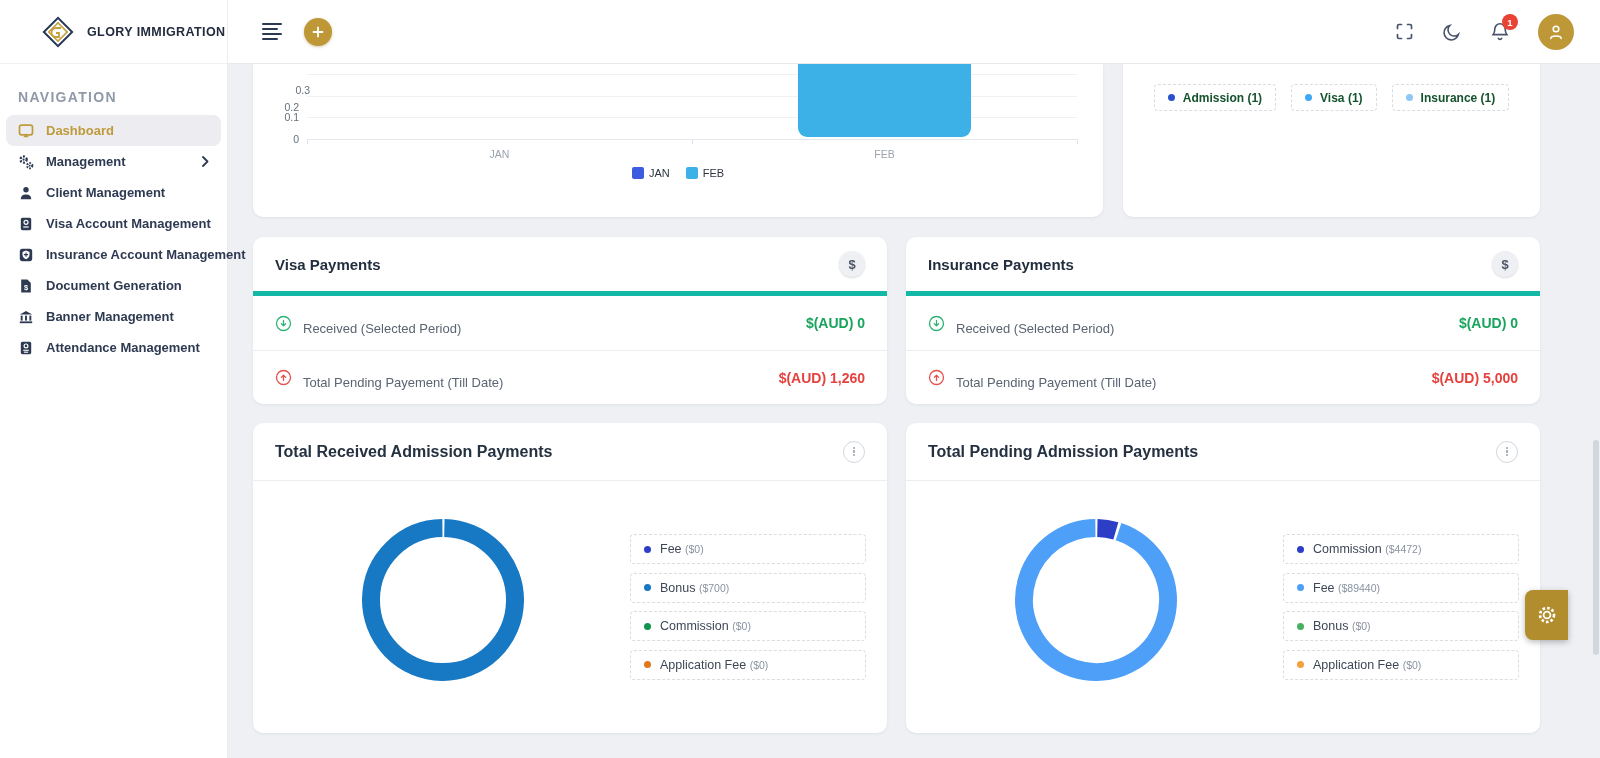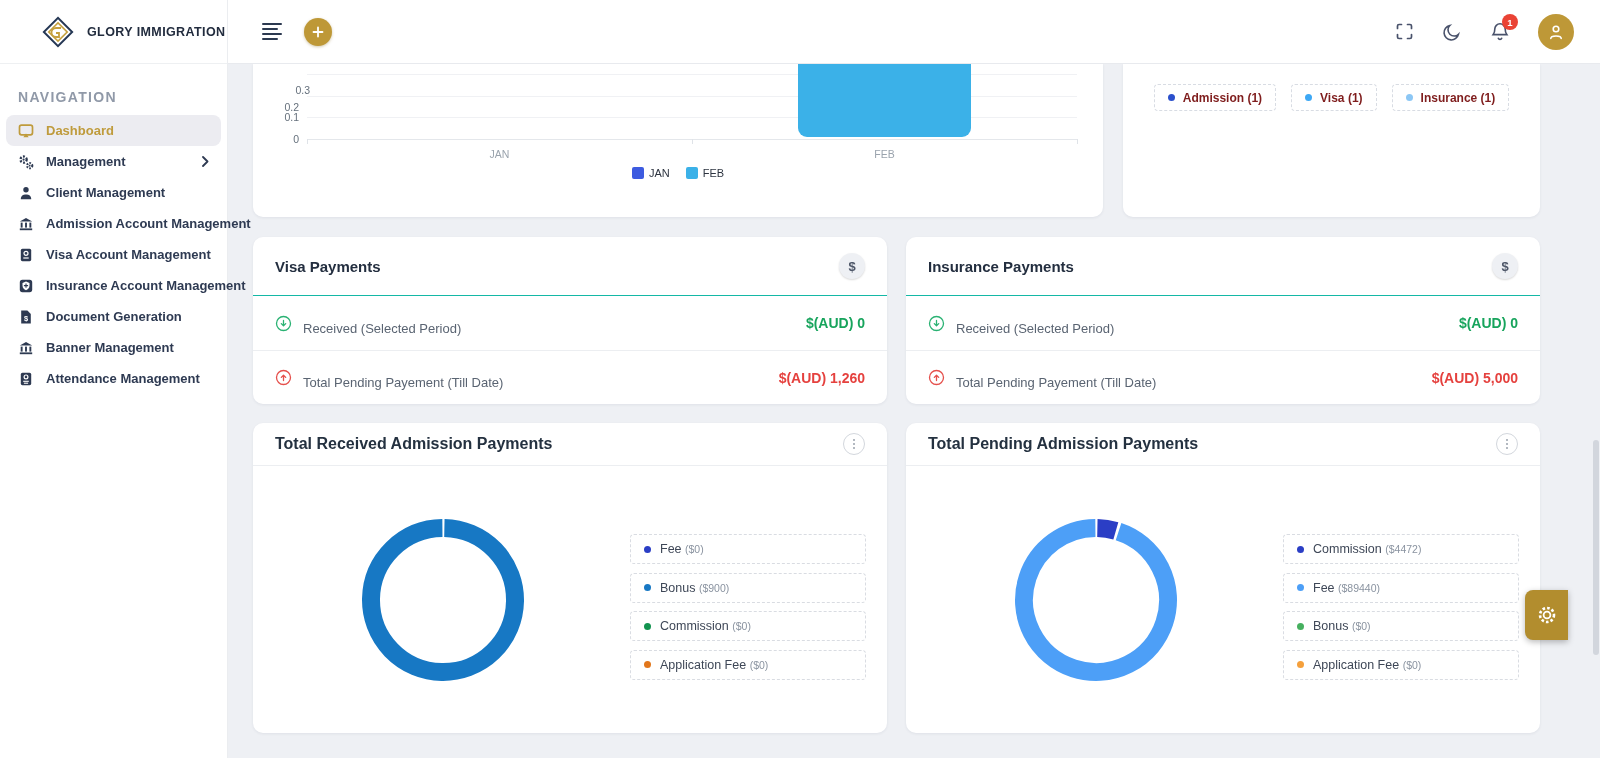--- a/index.html
+++ b/index.html
@@ -52,44 +52,44 @@
   .chart-legend { position:absolute; top:103px; left:0; width:100%; display:flex; justify-content:center;
                   gap:16px; font-size:11px; color:#2d3440; }
   .chart-legend .li { display:flex; align-items:center; gap:5px; }
   .sw { width:12px; height:12px; border-radius:2px; display:inline-block; }
 
   
   #chips-card { left:895px; top:0; width:417px; height:153px; display:flex; justify-content:center;
                 align-items:flex-start; padding-top:20px; gap:15px; }
   .chip { display:flex; align-items:center; gap:8px; height:27px; padding:0 13px;
           border:1px dashed #d8dce3; border-radius:4px; font-size:12px; font-weight:600;
-          color:#7f1d1d; background:#fff; cursor:pointer; }
+          color:#14532d; background:#fff; cursor:pointer; }
   .chip-dot { width:7px; height:7px; border-radius:50%; }
 
   
   .pc { height:167px; }
   #pc-0 { left:25px;  top:173px; width:634px; }
   #pc-1 { left:678px; top:173px; width:634px; }
   .pc-head { height:59px; display:flex; align-items:center; justify-content:space-between;
-             padding:0 22px; border-bottom:1px solid #14b8a6; }
+             padding:0 22px; border-bottom:5px solid #14b8a6; }
   .pc-title { font-size:15px; font-weight:700; color:#232e3f; }
   .dollar-badge { width:26px; height:26px; border-radius:50%; background:#eef0f4;
                   box-shadow:0 1px 2px rgba(0,0,0,.15); display:flex; align-items:center;
                   justify-content:center; font-size:13px; font-weight:700; color:#4d5668; cursor:pointer; }
   .pc-row { height:54px; display:flex; align-items:center; padding:0 22px; gap:11px; }
   .pc-row + .pc-row { border-top:1px solid #eceef1; }
   .pc-label { font-size:13px; color:#5a6472;margin-top:10px; }
   .pc-value { margin-left:auto; font-size:14px; font-weight:700; }
   .pos { color:#17a45c; } .neg { color:#e5413e; }
 
   
   .dc { height:310px; }
   #dc-0 { left:25px;  top:359px; width:634px; }
   #dc-1 { left:678px; top:359px; width:634px; }
-  .dc-head { height:43px; display:flex; align-items:center; justify-content:space-between;
+  .dc-head { height:58px; display:flex; align-items:center; justify-content:space-between;
              padding:0 22px; border-bottom:1px solid #eceef1; }
   .dc-title { font-size:16px; font-weight:700; color:#243140; }
   .kebab { width:22px; height:22px; border-radius:50%; border:1px solid #d3d7dd; display:flex;
            flex-direction:column; align-items:center; justify-content:center; gap:1.6px; cursor:pointer; }
   .kebab i { width:2.2px; height:2.2px; border-radius:50%; background:#9aa2ad; display:block; }
   .donut-wrap { position:absolute; left:100px; top:87px; width:180px; height:180px; }
   .dl { position:absolute; left:377px; top:99px; width:236px; display:flex; flex-direction:column; gap:8.5px;margin-top:12px; }
   .dl-item { height:30px; border:1px dashed #d9dce2; border-radius:4px; display:flex; align-items:center;
              gap:9px; padding:0 13px; cursor:pointer; background:#fff; }
   .dl-dot { width:7px; height:7px; border-radius:50%; flex:0 0 7px; }
@@ -143,32 +143,20 @@
         </span>
       </div>
       <div class="side-item">
         <span class="s-ico">
           <svg viewBox="0 0 16 16" width="16" height="16">
             <circle cx="8" cy="4.8" r="2.7" fill="currentColor"></circle>
             <path d="M2.8 14.2 c0-3.2 2.3-4.6 5.2-4.6 s5.2 1.4 5.2 4.6 z" fill="currentColor"></path>
           </svg>
         </span>
         <span class="s-lbl">Client Management</span>
-      </div>
-      <div class="side-item">
-        <span class="s-ico">
-          <svg viewBox="0 0 16 16" width="16" height="16">
-            <path d="M1.8 5.6 L8 1.9 l6.2 3.7 z" fill="currentColor"></path>
-            <rect x="2.7" y="6.6" width="1.9" height="5" fill="currentColor"></rect>
-            <rect x="7.05" y="6.6" width="1.9" height="5" fill="currentColor"></rect>
-            <rect x="11.4" y="6.6" width="1.9" height="5" fill="currentColor"></rect>
-            <rect x="1.8" y="12.4" width="12.4" height="1.8" fill="currentColor"></rect>
-          </svg>
-        </span>
-        <span class="s-lbl">Admission Account Management</span>
       </div>
       <div class="side-item">
         <span class="s-ico">
           <svg viewBox="0 0 16 16" width="16" height="16">
             <rect x="2.8" y="1.8" width="10.4" height="12.4" rx="1.6" fill="currentColor"></rect>
             <circle cx="8" cy="6.3" r="2" fill="none" stroke="#fff" stroke-width="1.2"></circle>
             <line x1="5.3" y1="11" x2="10.7" y2="11" stroke="#fff" stroke-width="1.2"></line>
           </svg>
         </span>
         <span class="s-lbl">Visa Account Management</span>
@@ -375,21 +363,21 @@
           <circle cx="100" cy="100" r="80" fill="none" stroke="#1778C4" stroke-width="20" stroke-dasharray="499.5830450908569 502.6548245743669" transform="rotate(-88.9 100 100)"></circle>
         </svg>
     </div>
     <div class="dl">
         <div class="dl-item">
           <span class="dl-dot" style="background:#2B3EC5"></span>
           <span class="dl-label">Fee <span class="dl-amt">($0)</span></span>
         </div>
         <div class="dl-item">
           <span class="dl-dot" style="background:#1778C4"></span>
-          <span class="dl-label">Bonus <span class="dl-amt">($900)</span></span>
+          <span class="dl-label">Bonus <span class="dl-amt">($700)</span></span>
         </div>
         <div class="dl-item">
           <span class="dl-dot" style="background:#12934F"></span>
           <span class="dl-label">Commission <span class="dl-amt">($0)</span></span>
         </div>
         <div class="dl-item">
           <span class="dl-dot" style="background:#E2771C"></span>
           <span class="dl-label">Application Fee <span class="dl-amt">($0)</span></span>
         </div>
       </div>

